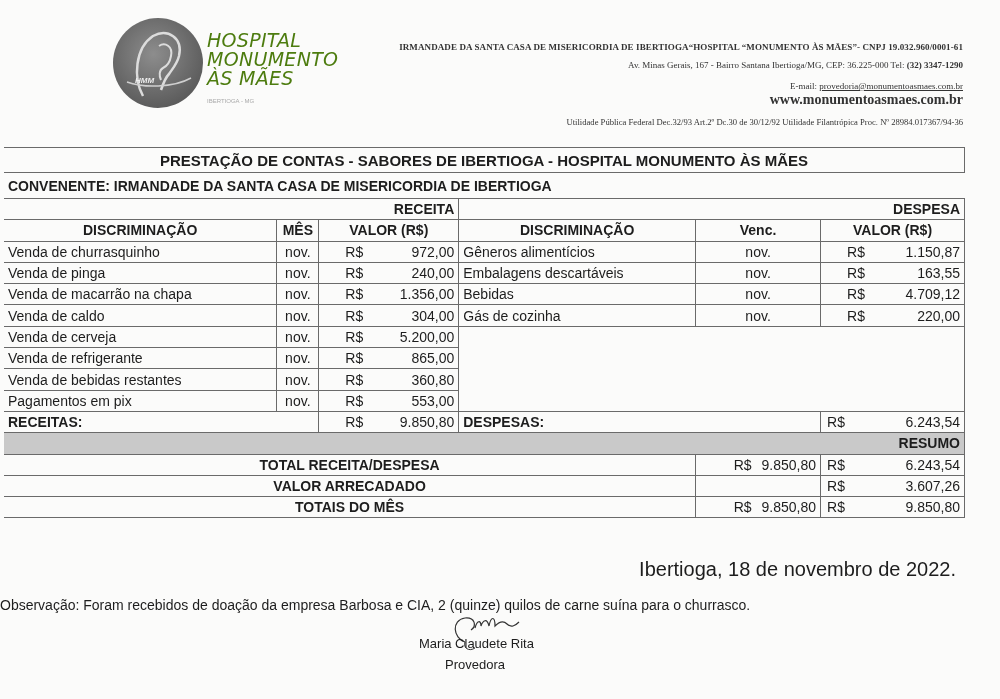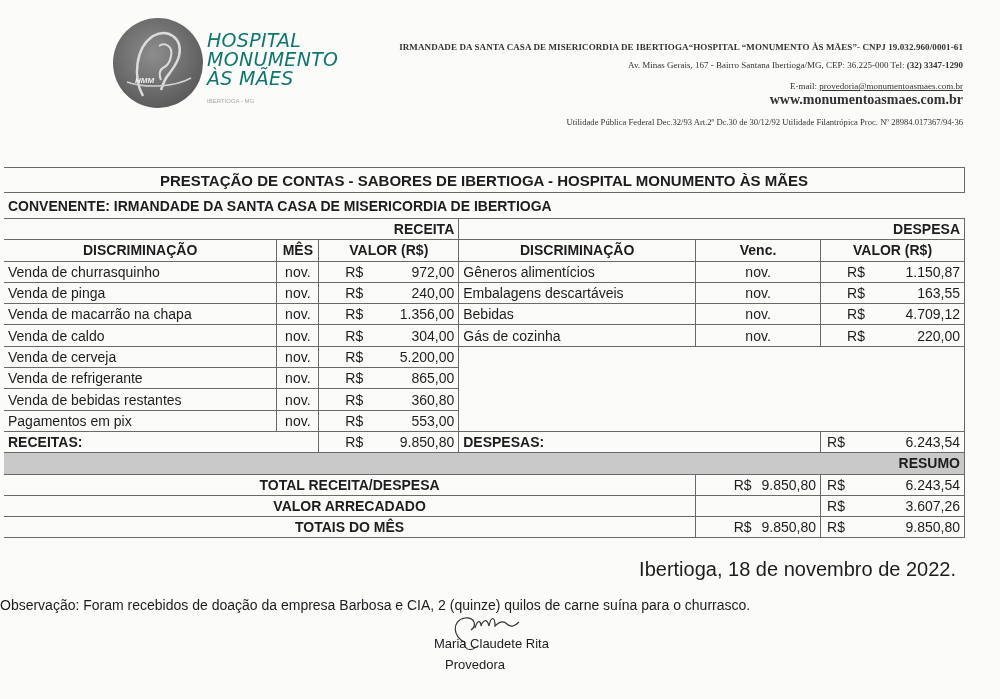--- a/index.html
+++ b/index.html
@@ -5,54 +5,54 @@
   * { box-sizing: border-box; margin: 0; padding: 0; }
   html, body { width: 1000px; height: 699px; background: #fbfbfa; overflow: hidden; }
   body { position: relative; font-family: "Liberation Sans", sans-serif; color: #1d1d1d; }
 
   
   .logo-circle { position: absolute; left: 113px; top: 18px; width: 90px; height: 90px; border-radius: 50%;
     background: radial-gradient(circle at 45% 40%, #8d8d8d, #5e5e5e 70%, #4a4a4a); }
   .logo-circle svg { position: absolute; left: 0; top: 0; }
   .logo-hmm { position: absolute; left: 22px; top: 58px; font-size: 8px; font-weight: bold; font-style: italic; color: #eee; }
   .logo-text { position: absolute; left: 207px; top: 31px; font-family: "DejaVu Sans", sans-serif; font-style: italic;
-    font-size: 19px; line-height: 19px; color: #0f766e; font-weight: normal; letter-spacing: 0.3px; }
+    font-size: 19px; line-height: 19px; color: #4d7c0f; font-weight: normal; letter-spacing: 0.3px; }
   .logo-sub { position: absolute; left: 207px; top: 98px; font-size: 6px; color: #aaa; }
 
   .hdr { position: absolute; right: 37px; font-family: "Liberation Serif", serif; text-align: right; color: #333; }
   .hdr1 { top: 42px; right: 37px; font-size: 9px; font-weight: bold; letter-spacing: 0.1px; }
   .hdr2 { top: 60px; font-size: 9px; }
   .hdr3 { top: 81px; font-size: 9px; }
   .hdr3 .mail { text-decoration: underline; }
   .hdr4 { top: 92px; font-size: 14px; font-weight: bold; }
   .hdr5 { top: 109px; font-size: 8.6px; margin-top: 8px; }
 
   
-  .doc-table { position: absolute; left: 4px; top: 147px; width: 961px; border-collapse: collapse; font-size: 14px; margin-top: 20px; }
+  .doc-table { position: absolute; left: 4px; top: 147px; width: 961px; border-collapse: collapse; font-size: 14px; }
   .doc-table td { border: 1px solid #6a6a6a; height: 21.3px; padding: 0 4px; white-space: nowrap; vertical-align: middle; }
   .doc-table td.nb-l { border-left: none; }
   .doc-table td.nb { border-left: none; border-right: none; }
   .title-row td { font-weight: bold; text-align: center; font-size: 15px; height: 25px; }
   .conv-row td { font-weight: bold; font-size: 14px; height: 26px; }
   .sec-row td { font-weight: bold; text-align: right; }
   .col-head td { font-weight: bold; text-align: center; }
   .c { text-align: center; }
   .b { font-weight: bold; }
   .shade td { background: #c9c9c9; font-weight: bold; text-align: right; }
   .money { display: flex; justify-content: space-between; }
   .money .cur { padding-left: 22px; }
   .money2 { display: flex; justify-content: space-between; }
   .money2 .cur { padding-left: 2px; }
   .resumo-label { font-weight: bold; text-align: center; }
   .tight { display: flex; gap: 10px; justify-content: flex-end; }
 
   .date-line { position: absolute; right: 44px; top: 558px; font-size: 20px; }
   .obs { position: absolute; left: 0; top: 597px; font-size: 14px; }
   .sig-wrap { position: absolute; left: 405px; top: 612px; width: 160px; }
-  .sig-name { position: absolute; left: 14px; top: 24px; font-size: 13px; margin-left: 15px; }
+  .sig-name { position: absolute; left: 14px; top: 24px; font-size: 13px; }
   .sig-role { position: absolute; left: 40px; top: 45px; font-size: 13px; }
   .sig-mark { position: absolute; left: 40px; top: 0; }
 </style>
 </head>
 <body>
 
 <div class="logo-circle">
   <svg width="90" height="90" viewBox="0 0 90 90">
     <path d="M30 78 C 20 60, 22 30, 40 18 C 55 10, 70 20, 66 38 C 64 46, 60 50, 56 56 C 52 60, 50 66, 48 72" fill="none" stroke="#dcdcdc" stroke-width="2.5"></path>
     <path d="M46 28 C 52 24, 60 28, 58 38 C 57 44, 54 48, 50 50 C 46 52, 46 58, 48 62" fill="none" stroke="#dcdcdc" stroke-width="2"></path>

